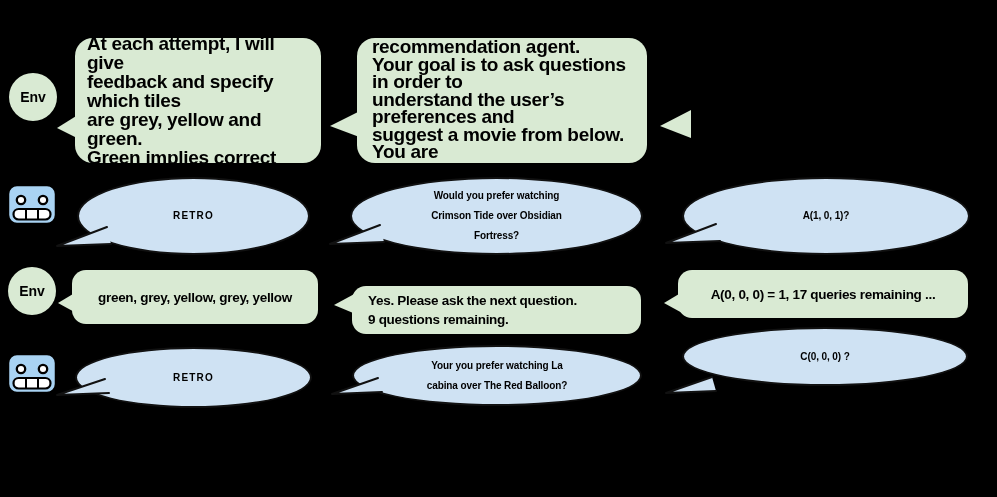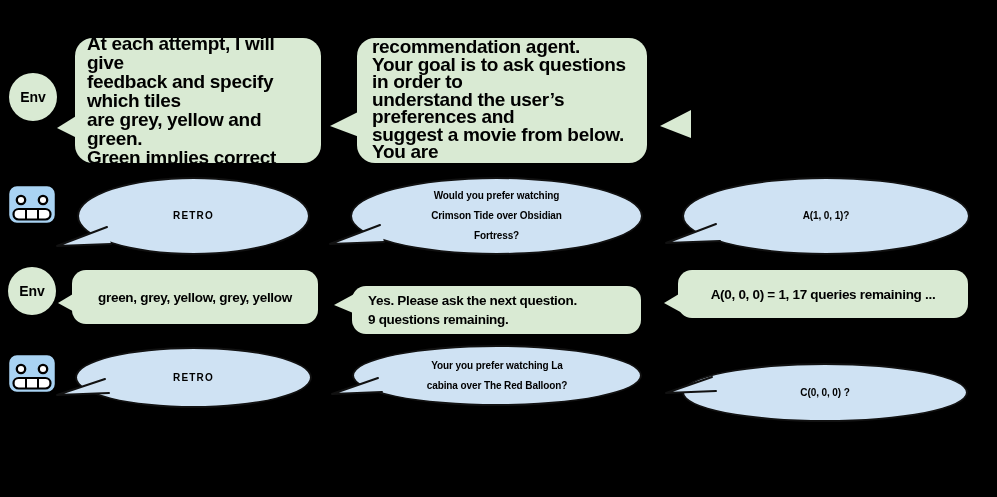--- a/index.html
+++ b/index.html
@@ -157,17 +157,17 @@
   <svg class="tail" style="left:664px;top:290px;" width="20" height="26">
     <polygon points="20,1 0,13 20,24" fill="#d9ead3"></polygon>
   </svg>
   <div class="env-bubble r3" style="left:678px;top:270px;width:290px;height:48px;">
     <div class="txt t-md center">A(0, 0, 0) = 1, 17 queries remaining ...</div>
   </div>
 
   <svg class="tail-blue" style="left:664px;top:375px;" width="54" height="22">
     <path d="M48,2 L2,18 L52,16" fill="#cfe2f3" stroke="#111" stroke-width="2" stroke-linejoin="round" stroke-linecap="round"></path>
   </svg>
-  <div class="agent-bubble" style="left:682px;top:363px;width:286px;height:59px;">
+  <div class="agent-bubble" style="left:682px;top:327px;width:286px;height:59px;">
     <div class="txt t-el">C(0, 0, 0) ?</div>
   </div>
 
 </div>
 
 </body></html>

